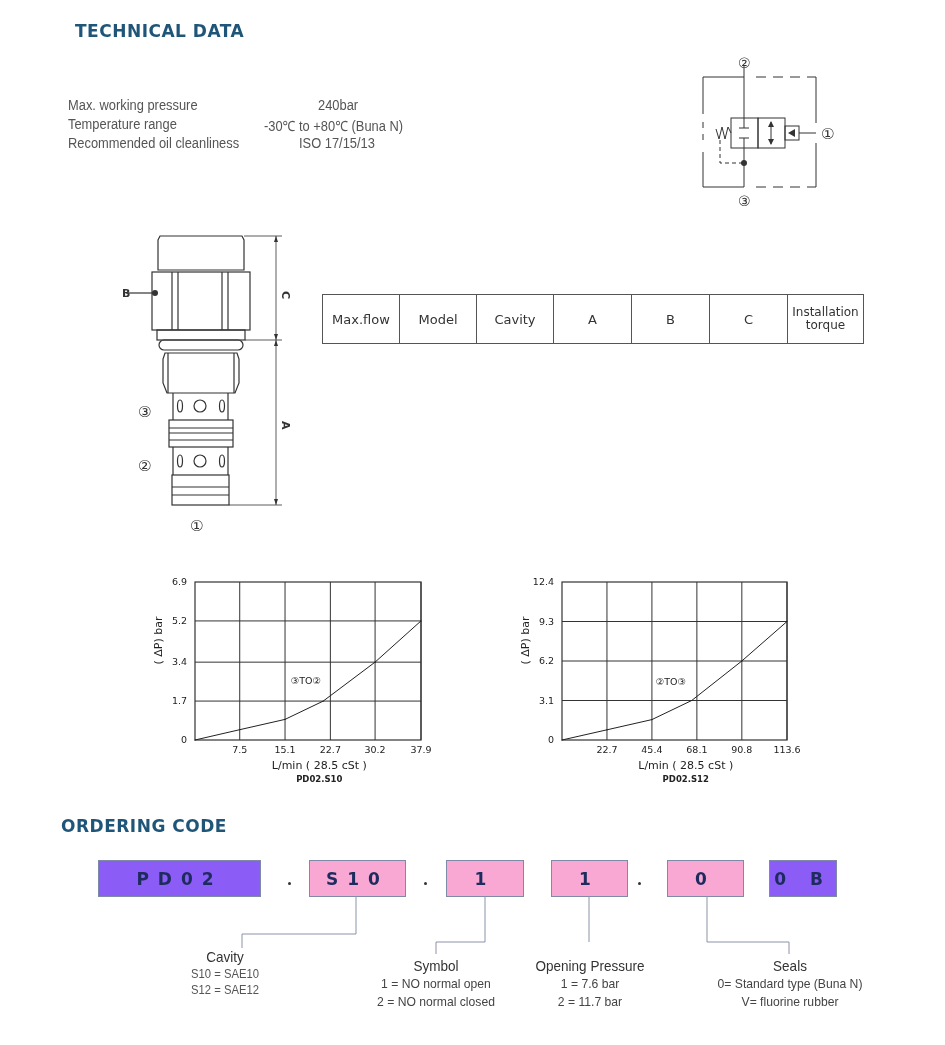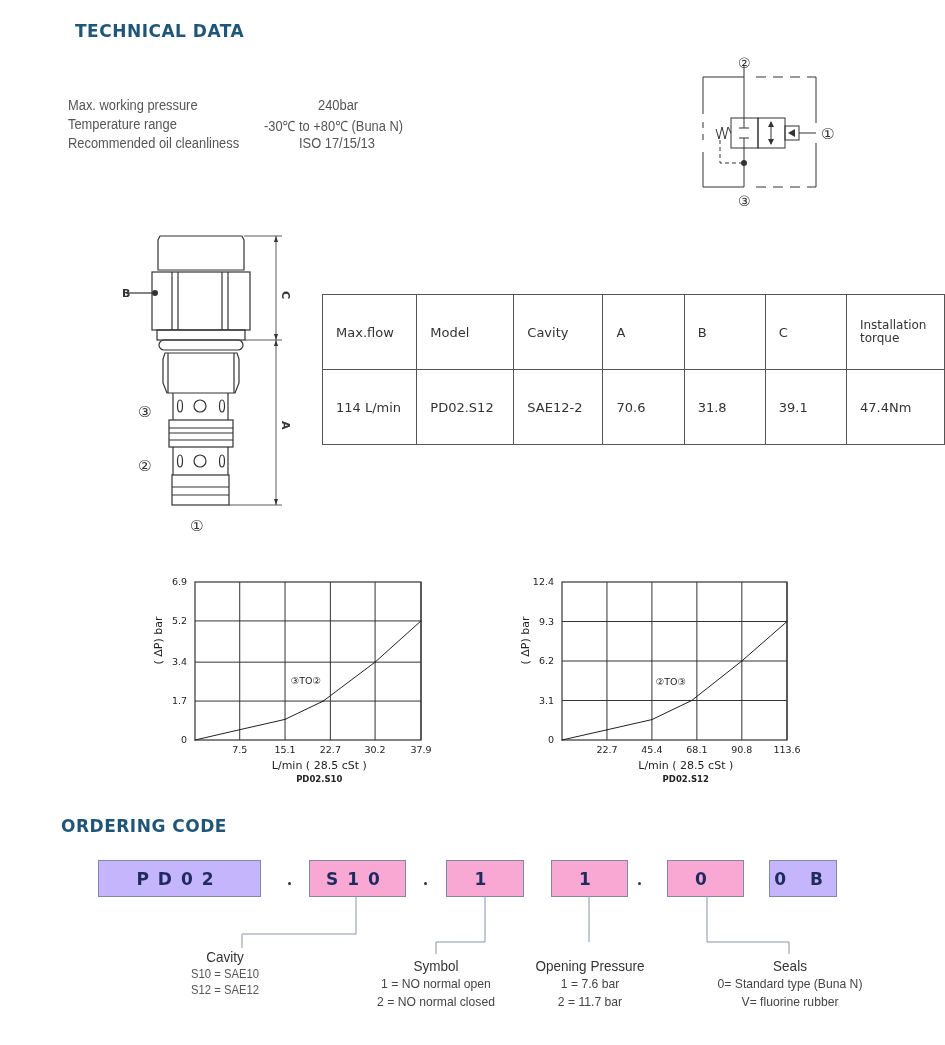--- a/index.html
+++ b/index.html
@@ -2,27 +2,27 @@
 <html><head>
 <meta charset="utf-8">
 <style>
   html, body { margin:0; padding:0; background:#ffffff; }
   body { width:945px; height:1045px; position:relative; overflow:hidden; font-family:"Liberation Sans", sans-serif; color:#333; }
   .abs { position:absolute; }
   .heading { font-family:"DejaVu Sans", sans-serif; font-weight:bold; color:#1f5578; font-size:17px; letter-spacing:0.5px; }
   .spec-row { position:absolute; font-family:"Liberation Sans", sans-serif; font-size:14px; color:#555; transform:scaleX(0.92); transform-origin:left; white-space:nowrap; }
   .spec-val { position:absolute; font-size:14px; color:#555; transform:scaleX(0.92); transform-origin:left; white-space:nowrap; }
   table.dims { position:absolute; left:322px; top:294px; border-collapse:collapse; font-family:"DejaVu Sans", sans-serif; font-size:13px; color:#333; }
-  table.dims td { border:1px solid #555; text-align:left; padding:13px; }
+  table.dims td { border:1px solid #555; text-align:center; padding:0; }
   table.dims tr.hdr td { height:48px; }
   table.dims tr.row td { height:48px; }
   .tq { font-size:12px; line-height:13px; }
   .code-box { position:absolute; top:860px; height:37px; border:1.5px solid #7f8aa8; box-sizing:border-box; display:flex; align-items:center; justify-content:center; font-family:"DejaVu Sans", sans-serif; font-weight:bold; font-size:17px; color:#1e2b5e; letter-spacing:9px; }
   .code-box.shade { background:#f9a8d4; }
-  .code-box.plain { background:#c4b5fd; }
+  .code-box.plain { background:#8b5cf6; }
   .dot { position:absolute; top:882px; width:3px; height:3px; background:#333; border-radius:50%; }
   .desc { position:absolute; text-align:center; font-family:"Liberation Sans", sans-serif; color:#444; white-space:nowrap; transform:scaleX(0.9); }
   .desc .t { font-size:15px; color:#333; line-height:18px; }
   .desc .l { font-size:13.5px; line-height:18px; }
   .desc.small .l { font-size:12.5px; color:#555; line-height:16px; }
   svg text { font-family:"DejaVu Sans", sans-serif; }
 </style>
 </head>
 <body>
 
@@ -139,29 +139,20 @@
 <table class="dims">
   <tbody>
       <tr class="hdr">
     <td style="width:76px;">Max.flow</td>
     <td style="width:76px;">Model</td>
     <td style="width:76px;">Cavity</td>
     <td style="width:77px;">A</td>
     <td style="width:77px;">B</td>
     <td style="width:77px;">C</td>
     <td style="width:75px;" class="tq">Installation torque</td>
-  </tr>
-  <tr class="row">
-    <td>114 L/min</td>
-    <td>PD02.S12</td>
-    <td>SAE12-2</td>
-    <td>70.6</td>
-    <td>31.8</td>
-    <td>39.1</td>
-    <td>47.4Nm</td>
   </tr>
 </tbody>
   </table>
 
 <svg id="chart0" class="abs" style="left:150px; top:570px;" width="300" height="225">
     <rect x="45" y="12" width="226" height="158" fill="none" stroke="#333" stroke-width="1.2"></rect>
     <line x1="89.72295514511873" y1="12" x2="89.72295514511873" y2="170" stroke="#333" stroke-width="1"></line>
     <text x="89.72295514511873" y="183" font-size="9.5" text-anchor="middle" fill="#222">7.5</text>
     <line x1="135.04221635883906" y1="12" x2="135.04221635883906" y2="170" stroke="#333" stroke-width="1"></line>
     <text x="135.04221635883906" y="183" font-size="9.5" text-anchor="middle" fill="#222">15.1</text>

